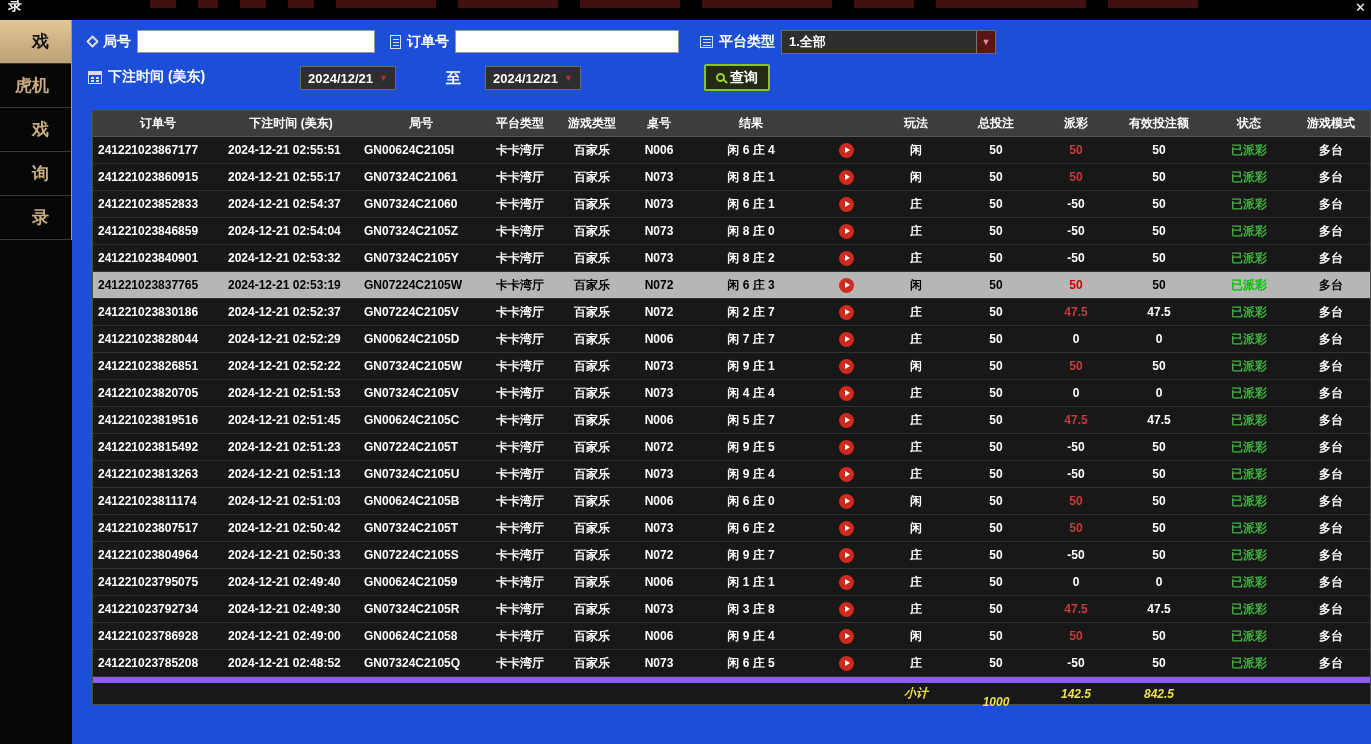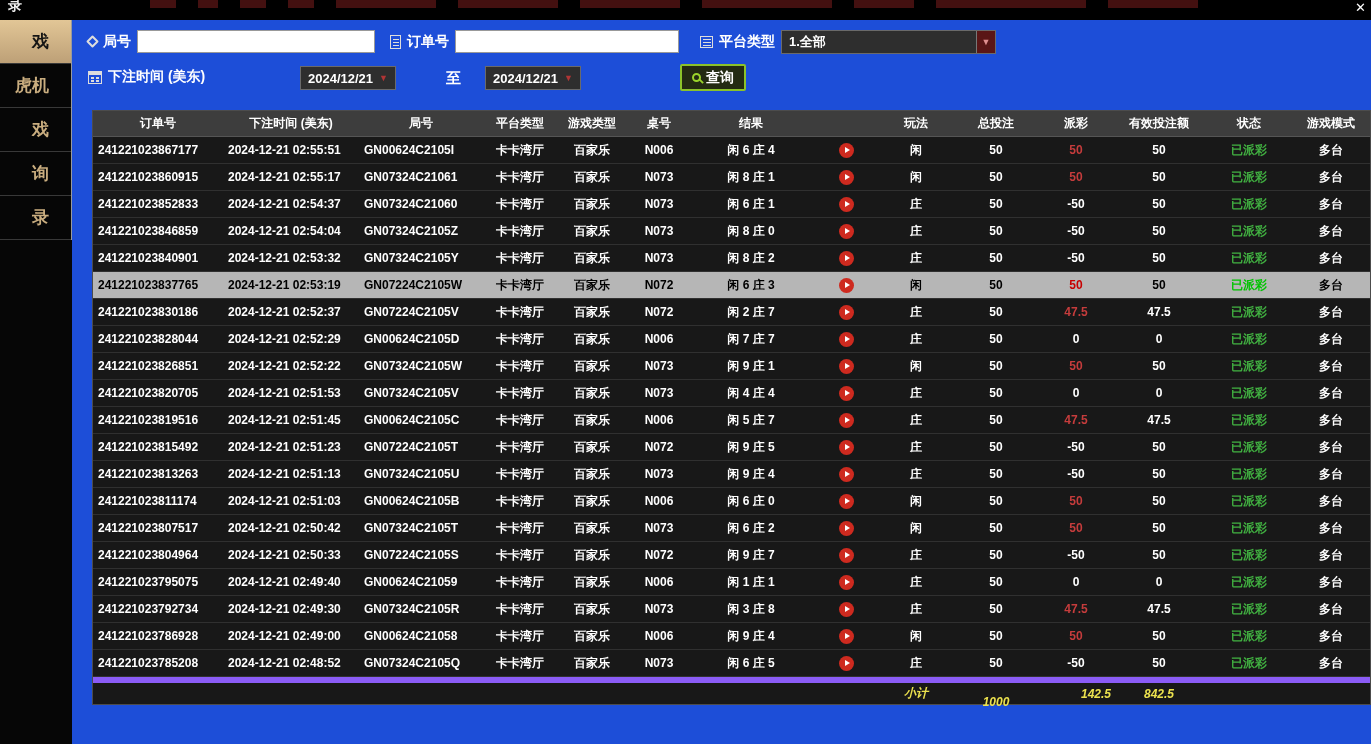--- a/index.html
+++ b/index.html
@@ -78,21 +78,21 @@
   .trow.sel { background:#b6b6b6; color:#000; }
   .trow.sel .status { color:#00c400; }
   .trow.sel .win { color:#c80000; }
   .playbtn {
     width:15px; height:15px; border-radius:50%; background:#ce2a1f;
     display:inline-flex; align-items:center; justify-content:center; cursor:pointer; vertical-align:middle;
   }
   .playbtn::before { content:""; border-left:5px solid #fff; border-top:3px solid transparent; border-bottom:3px solid transparent; margin-left:2px; }
   .trow.sum { border-top:6px solid #8b5cf6; border-bottom:1px solid #303030; color:#ece24e; background:#181818;font-style:italic; }
   .trow.sum:last-child { border-bottom:none; }
-  .sumlabel { grid-column:9; } .sumbet { grid-column:10;margin-top:16px; } .sumpay { grid-column:11;text-align:right; } .sumvalid { grid-column:12; }
+  .sumlabel { grid-column:9; } .sumbet { grid-column:10;margin-top:16px; } .sumpay { grid-column:11; } .sumvalid { grid-column:12; }
 </style>
 </head>
 <body>
 
 <div class="screen" data-interactable="false">
 
   <div class="topbar" data-interactable="false">
     <span class="top-partial" data-interactable="false">录</span>
     <div class="artifacts" data-interactable="false">
       <span class="artifact" style="width:26px"></span>
@@ -157,21 +157,21 @@
     </div>
     <div class="datebox" style="left:228px; top:46px;" data-interactable="true">
       <span data-interactable="false">2024/12/21</span>
       <span class="dcaret" data-interactable="false">▼</span>
     </div>
     <span class="to-label" style="left:374px; top:49px;" data-interactable="false">至</span>
     <div class="datebox" style="left:413px; top:46px;" data-interactable="true">
       <span data-interactable="false">2024/12/21</span>
       <span class="dcaret" data-interactable="false">▼</span>
     </div>
-    <button class="searchbtn" style="left:608px; top:44px;" data-interactable="true">
+    <button class="searchbtn" style="left:632px; top:44px;" data-interactable="true">
       <span class="mag" data-interactable="false"></span>
       <span data-interactable="false">查询</span>
     </button>
 
     <div class="table" data-interactable="false">
       <div class="trow thead" data-interactable="false">
           <div class="c" data-interactable="false">订单号</div>
           <div class="c" data-interactable="false">下注时间 (美东)</div>
           <div class="c" data-interactable="false">局号</div>
           <div class="c" data-interactable="false">平台类型</div>

